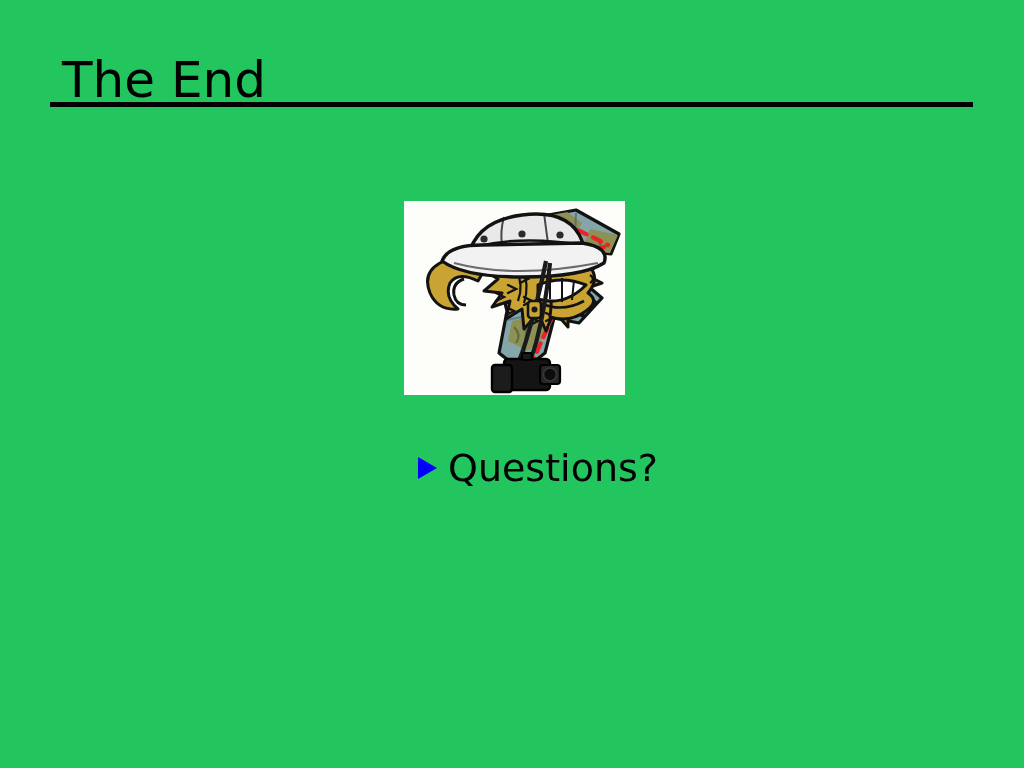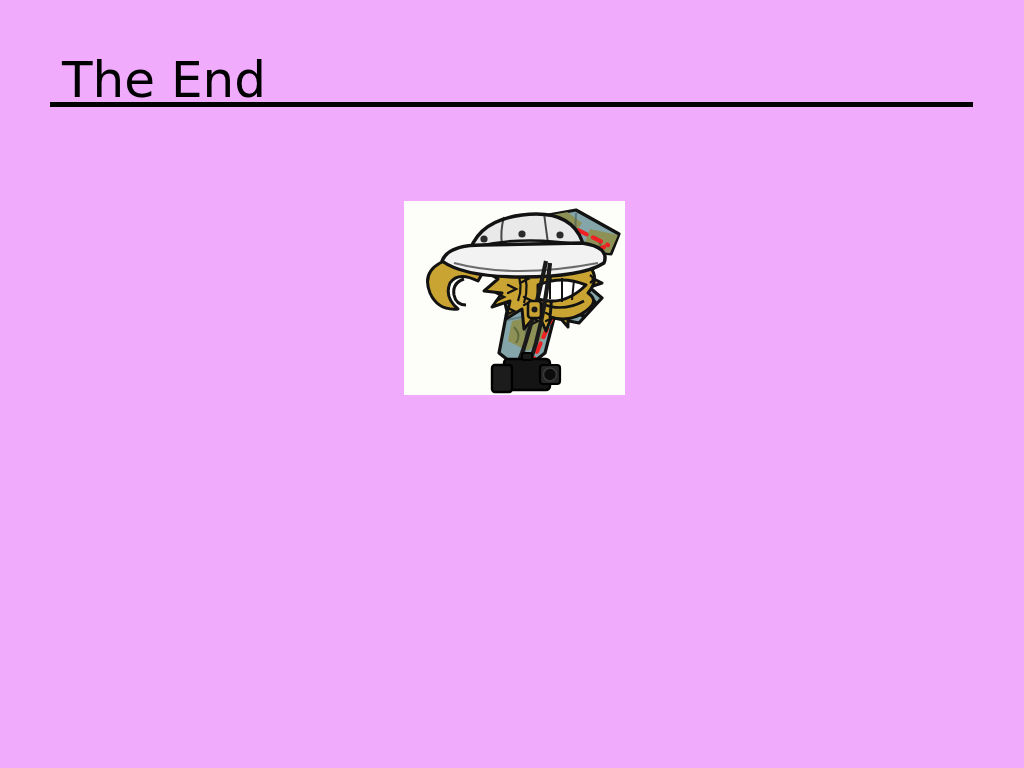--- a/index.html
+++ b/index.html
@@ -12,21 +12,21 @@
     background: #ffffff;
     font-family: "DejaVu Sans", "Liberation Sans", sans-serif;
     overflow: hidden;
     position: relative;
   }
   .slide {
     position: absolute;
     inset: 0;
     width: 1024px;
     height: 768px;
-    background: #f0abfc;
+    background: #22c55e;
   }
 
   
   .slide-title {
     position: absolute;
     left: 62px;
     top: 52px;
     font-size: 50px;
     line-height: 56px;
     font-weight: 400;
@@ -221,14 +221,18 @@
         <rect x="88" y="164" width="20" height="27" rx="3" fill="#1c1c1c" stroke="#000000" stroke-width="2.4"></rect>
 
         <rect x="136" y="164" width="20" height="19" rx="3" fill="#262626" stroke="#000000" stroke-width="2.2"></rect>
         <circle cx="146" cy="173.5" r="6.5" fill="#0c0c0c" stroke="#3a3a3a" stroke-width="1.6"></circle>
 
         <rect x="118" y="152" width="10" height="7" rx="2" fill="#1a1a1a" stroke="#000000" stroke-width="2"></rect>
       </g>
     </svg>
   </div>
 
+  <div class="bullet-row">
+    <span class="bullet-marker"></span>
+    <span class="bullet-text">Questions?</span>
+  </div>
 
 </div>
 
 </body></html>

